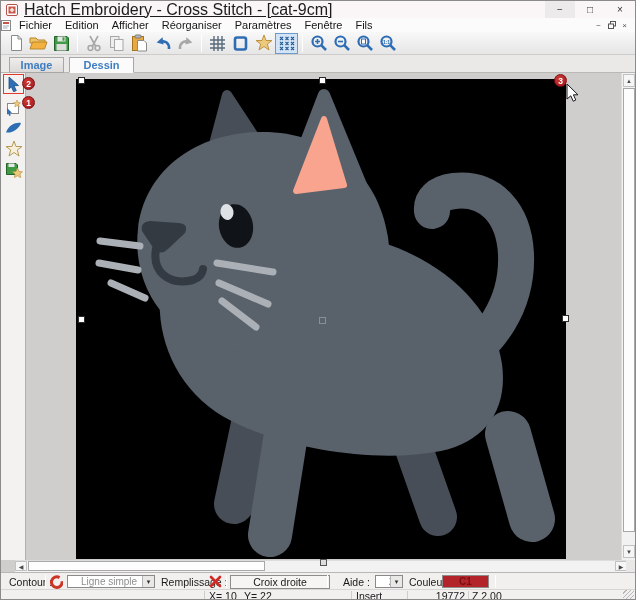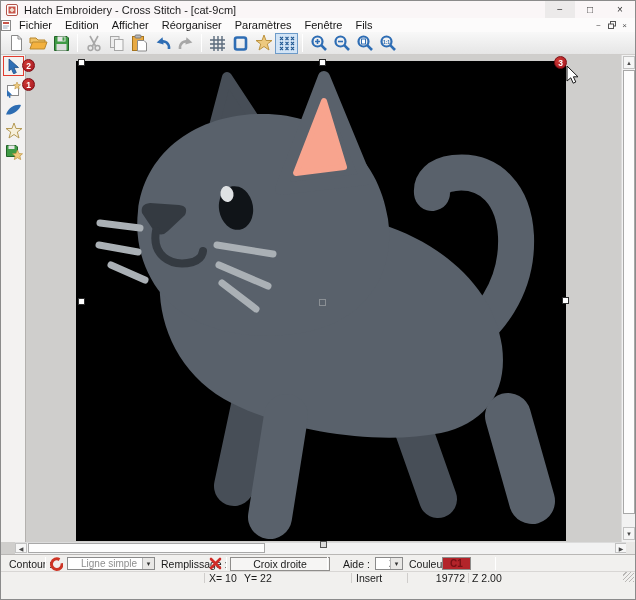--- a/index.html
+++ b/index.html
@@ -5,21 +5,21 @@
   * { margin:0; padding:0; box-sizing:border-box; }
   html,body { background:#888; }
   .window {
     position:relative; width:636px; height:600px;
     font-family:"Liberation Sans", sans-serif;
     border:1px solid #8b8b8b; background:#f1f0ee; overflow:hidden;
   }
   
   .titlebar { height:17px; background:#faf6f7; display:flex; align-items:center; padding-left:5px; }
   .app-icon { width:12px; height:12px; margin-right:6px; flex:0 0 auto; }
-  .title-text { font-size:11px; color:#1c1c1c; flex:1 1 auto; white-space:nowrap; }
+  .title-text { font-size:16px; color:#1c1c1c; flex:1 1 auto; white-space:nowrap;text-decoration:underline; }
   .win-btns { display:flex; height:100%; }
   .win-btn { width:30px; height:100%; display:flex; align-items:center; justify-content:center;
              font-size:10px; color:#333; }
   .win-btn.min { background:#eceaea; }
   
   .menubar { height:14px; background:#fcfbfb; display:flex; align-items:center; }
   .menu-doc-icon { width:10px; height:11px; margin-right:8px; flex:0 0 auto; }
   .menu-item { font-size:11px; color:#161616; margin-right:13px; white-space:nowrap; }
   .mdi-btns { margin-left:auto; display:flex; align-items:center; padding-right:4px; }
   .mdi-btn { width:13px; height:12px; display:flex; align-items:center; justify-content:center;
@@ -235,20 +235,28 @@
     </div>
     <div class="tb-btn">
       <svg width="18" height="18" viewBox="0 0 18 18">
         <circle cx="7.5" cy="7.5" r="5" fill="none" stroke="#2e6db4" stroke-width="2.2"></circle>
         <path d="M11.2 11.2 L16 16" stroke="#2e6db4" stroke-width="2.6"></path>
         <text x="7.5" y="9.6" font-size="5" font-weight="bold" fill="#2e6db4" text-anchor="middle" font-family="'Liberation Sans',sans-serif">1:1</text>
       </svg>
     </div>
   </div>
 
+  <div class="tabstrip">
+    <div class="tab image">
+      <span>Image</span>
+    </div>
+    <div class="tab dessin">
+      <span>Dessin</span>
+    </div>
+  </div>
 
   <div class="main">
 
     <div class="palette">
       <div class="pal-tool selected" style="top:1px;">
         <svg width="15" height="16" viewBox="0 0 15 16">
           <path d="M3 1 L12.5 9.5 L8 9.7 L10.3 14.6 L7.6 15.8 L5.4 10.8 L3 13 Z" fill="#2f6fb5" stroke="#1d4e86" stroke-width="0.8"></path>
         </svg>
       </div>
       <div class="pal-tool" style="top:24px;">
@@ -374,21 +382,21 @@
     <div class="prop-btn" style="left:229px; width:100px;">
       <span>Croix droite</span>
     </div>
     <div class="psep" style="left:326px;"></div>
     <span class="lbl" style="left:342px;">Aide :</span>
     <div class="combo" style="left:374px; width:28px;">
       <span class="val">2</span>
       <span class="arrow">▾</span>
     </div>
     <span class="lbl" style="left:408px;">Couleur :</span>
-    <div class="swatch" style="left:441px; width:29px;">
+    <div class="swatch" style="left:441px; width:47px;">
       <span>C1</span>
     </div>
     <div class="psep" style="left:494px;"></div>
   </div>
 
   <div class="statusbar">
     <div class="ssep" style="left:203px;"></div>
     <span class="st" style="left:208px;">X= 10</span>
     <span class="st" style="left:243px;">Y= 22</span>
     <div class="ssep" style="left:350px;"></div>

